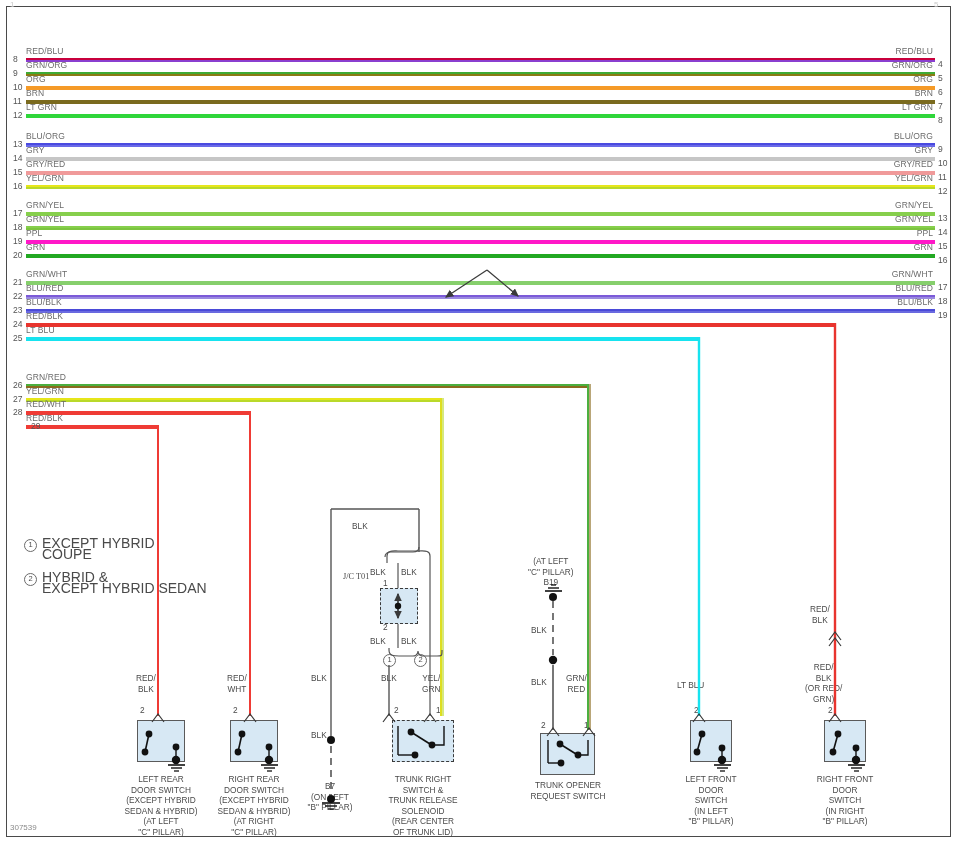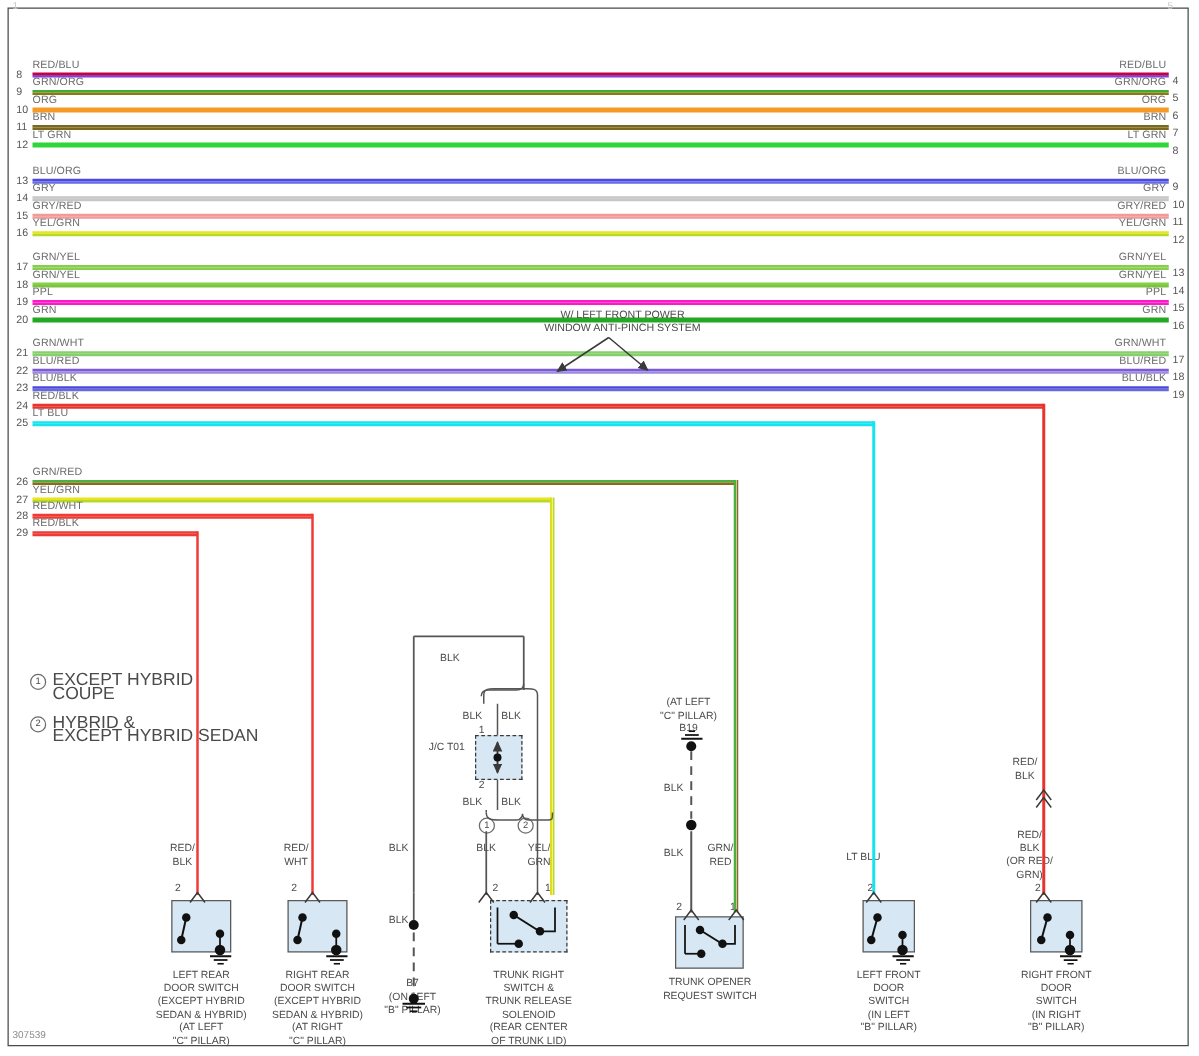--- a/index.html
+++ b/index.html
@@ -143,41 +143,37 @@
       <div class="wire" style="left: 26px; top: 400px; width: 415px; height: 2px; background: rgb(185, 217, 42);"></div>
       <div class="wlbl" style="left: 26px; top: 386px;">YEL/GRN</div>
       <div class="pinnum" style="left: 13px; top: 394px;">27</div>
       <div class="wire" style="left: 26px; top: 411px; width: 224px; height: 2px; background: rgb(239, 59, 53);"></div>
       <div class="wire" style="left: 26px; top: 413px; width: 224px; height: 2px; background: rgb(239, 59, 53);"></div>
       <div class="wlbl" style="left: 26px; top: 399px;">RED/WHT</div>
       <div class="pinnum" style="left: 13px; top: 407px;">28</div>
       <div class="wire" style="left: 26px; top: 425px; width: 132px; height: 2px; background: rgb(239, 59, 53);"></div>
       <div class="wire" style="left: 26px; top: 427px; width: 132px; height: 2px; background: rgb(239, 59, 53);"></div>
       <div class="wlbl" style="left: 26px; top: 413px;">RED/BLK</div>
-      <div class="pinnum" style="left: 13px; top: 421px;">29</div>
-    </div>
-
-  <div class="note" style="left:378px;top:246px;width:240px;">
-    <div>W/ LEFT FRONT POWER</div>
-    <div>WINDOW ANTI-PINCH SYSTEM</div>
-  </div>
+      <div class="pinnum" style="left: 31px; top: 421px;">29</div>
+    </div>
+
 
   <div class="legend-num" style="left:24px;top:539px;">1</div>
   <div class="legend-txt" style="left:42px;top:538px;"><span>EXCEPT HYBRID</span><br><span>COUPE</span></div>
   <div class="legend-num" style="left:24px;top:573px;">2</div>
   <div class="legend-txt" style="left:42px;top:572px;"><span>HYBRID &amp;</span><br><span>EXCEPT HYBRID SEDAN</span></div>
 
   <div class="small" style="left:352px;top:521px;">BLK</div>
   <div class="small" style="left:370px;top:567px;">BLK</div>
   <div class="small" style="left:401px;top:567px;">BLK</div>
   <div class="small" style="left:370px;top:636px;">BLK</div>
   <div class="small" style="left:401px;top:636px;">BLK</div>
   <div class="small" style="left:383px;top:578px;">1</div>
   <div class="small" style="left:383px;top:622px;">2</div>
-  <div class="small" style="left:343px;top:592px;">J/C T01</div>
+  <div class="small" style="left:343px;top:572px;font-family:Liberation Serif, serif;">J/C T01</div>
   <div class="sw-box dash" style="left:380px;top:588px;width:38px;height:36px;"></div>
   <div class="legend-num" style="left:383px;top:654px;">1</div>
   <div class="legend-num" style="left:414px;top:654px;">2</div>
 
   <div class="small" style="left:136px;top:673px;">RED/<br>BLK</div>
   <div class="small" style="left:140px;top:705px;">2</div>
   <div class="sw-box" style="left:137px;top:720px;width:48px;height:42px;"></div>
   <div class="comp-label" style="left:96px;top:774px;">
       <div>LEFT REAR</div>
       <div>DOOR SWITCH</div>

